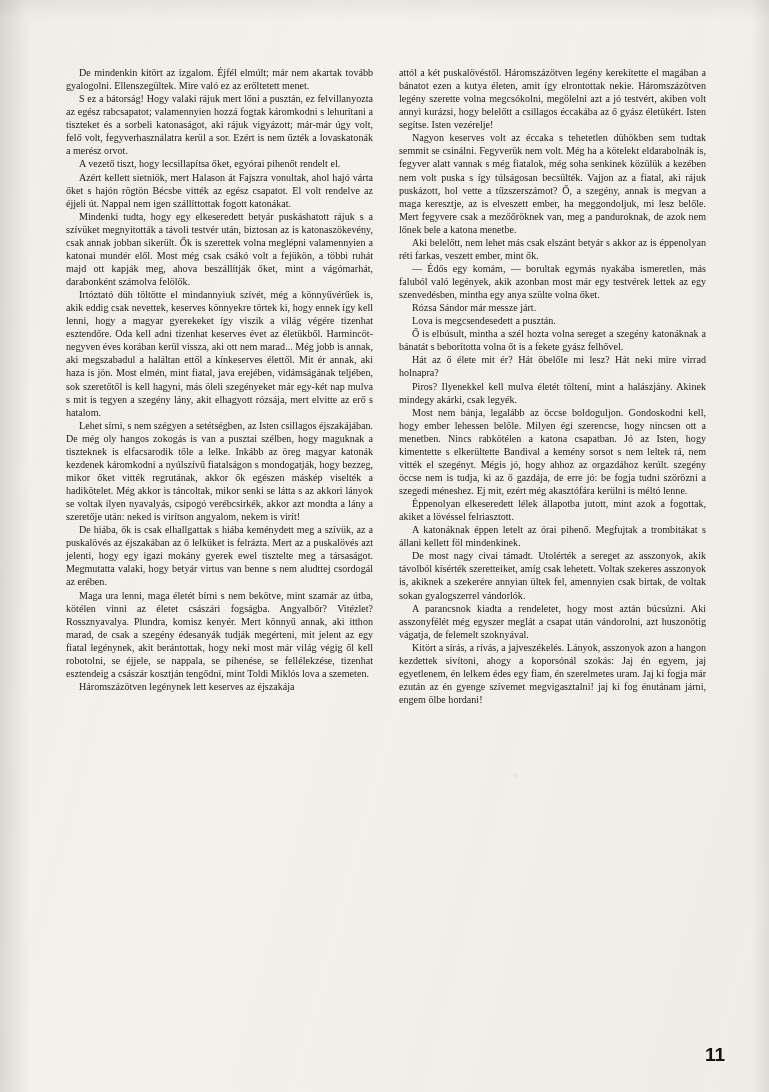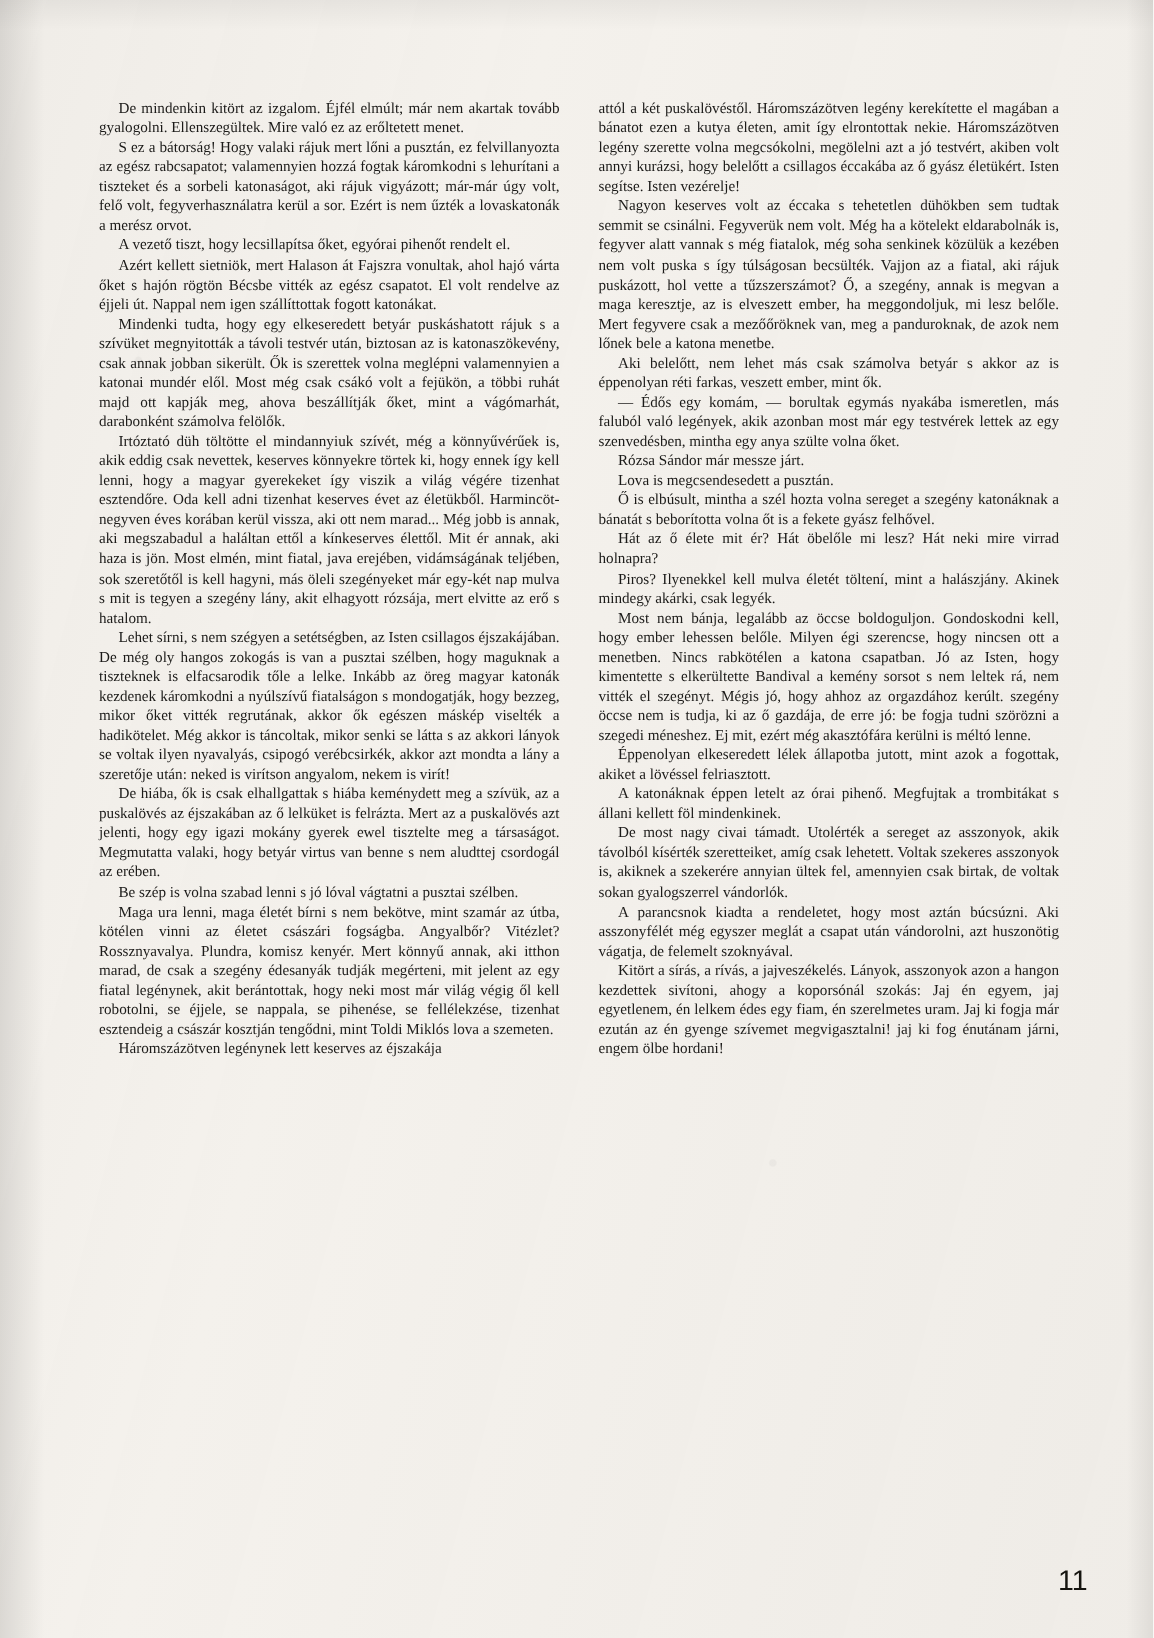--- a/index.html
+++ b/index.html
@@ -50,21 +50,21 @@
     text-indent: 13px;
   }
   .col p.noindent {
     text-indent: 0;
   }
   .page-number {
     position: absolute;
     right: 44px;
     bottom: 26px;
     font-family: "Liberation Sans", sans-serif;
-    font-weight: normal;
+    font-weight: bold;
     font-size: 19px;
     color: #15140f;
     letter-spacing: 0px;
   }
   .spine-shade {
     position: absolute;
     left: 0;
     top: 0;
     width: 30px;
     height: 100%;
@@ -102,28 +102,27 @@
   <div class="columns">
     <div class="col">
       <p>De mindenkin kitört az izgalom. Éjfél elmúlt; már nem akartak tovább gyalogolni. Ellenszegültek. Mire való ez az erőltetett menet.</p>
       <p>S ez a bátorság! Hogy valaki rájuk mert lőni a pusztán, ez felvillanyozta az egész rabcsapatot; valamennyien hozzá fogtak káromkodni s lehurítani a tiszteket és a sorbeli katonaságot, aki rájuk vigyázott; már-már úgy volt, felő volt, fegyverhasználatra kerül a sor. Ezért is nem űzték a lovaskatonák a merész orvot.</p>
       <p>A vezető tiszt, hogy lecsillapítsa őket, egyórai pihenőt rendelt el.</p>
       <p>Azért kellett sietniök, mert Halason át Fajszra vonultak, ahol hajó várta őket s hajón rögtön Bécsbe vitték az egész csapatot. El volt rendelve az éjjeli út. Nappal nem igen szállíttottak fogott katonákat.</p>
       <p>Mindenki tudta, hogy egy elkeseredett betyár puskáshatott rájuk s a szívüket megnyitották a távoli testvér után, biztosan az is katonaszökevény, csak annak jobban sikerült. Ők is szerettek volna meglépni valamennyien a katonai mundér elől. Most még csak csákó volt a fejükön, a többi ruhát majd ott kapják meg, ahova beszállítják őket, mint a vágómarhát, darabonként számolva felölők.</p>
       <p>Irtóztató düh töltötte el mindannyiuk szívét, még a könnyűvérűek is, akik eddig csak nevettek, keserves könnyekre törtek ki, hogy ennek így kell lenni, hogy a magyar gyerekeket így viszik a világ végére tizenhat esztendőre. Oda kell adni tizenhat keserves évet az életükből. Harmincöt-negyven éves korában kerül vissza, aki ott nem marad... Még jobb is annak, aki megszabadul a haláltan ettől a kínkeserves élettől. Mit ér annak, aki haza is jön. Most elmén, mint fiatal, java erejében, vidámságának teljében, sok szeretőtől is kell hagyni, más öleli szegényeket már egy-két nap mulva s mit is tegyen a szegény lány, akit elhagyott rózsája, mert elvitte az erő s hatalom.</p>
       <p>Lehet sírni, s nem szégyen a setétségben, az Isten csillagos éjszakájában. De még oly hangos zokogás is van a pusztai szélben, hogy maguknak a tiszteknek is elfacsarodik tőle a lelke. Inkább az öreg magyar katonák kezdenek káromkodni a nyúlszívű fiatalságon s mondogatják, hogy bezzeg, mikor őket vitték regrutának, akkor ők egészen máskép viselték a hadikötelet. Még akkor is táncoltak, mikor senki se látta s az akkori lányok se voltak ilyen nyavalyás, csipogó verébcsirkék, akkor azt mondta a lány a szeretője után: neked is virítson angyalom, nekem is virít!</p>
       <p>De hiába, ők is csak elhallgattak s hiába keménydett meg a szívük, az a puskalövés az éjszakában az ő lelküket is felrázta. Mert az a puskalövés azt jelenti, hogy egy igazi mokány gyerek ewel tisztelte meg a társaságot. Megmutatta valaki, hogy betyár virtus van benne s nem aludttej csordogál az erében.</p>
-      <p>Be szép is volna szabad lenni s jó lóval vágtatni a pusztai szélben.</p>
       <p>Maga ura lenni, maga életét bírni s nem bekötve, mint szamár az útba, kötélen vinni az életet császári fogságba. Angyalbőr? Vitézlet? Rossznyavalya. Plundra, komisz kenyér. Mert könnyű annak, aki itthon marad, de csak a szegény édesanyák tudják megérteni, mit jelent az egy fiatal legénynek, akit berántottak, hogy neki most már világ végig ől kell robotolni, se éjjele, se nappala, se pihenése, se fellélekzése, tizenhat esztendeig a császár kosztján tengődni, mint Toldi Miklós lova a szemeten.</p>
       <p>Háromszázötven legénynek lett keserves az éjszakája</p>
     </div>
     <div class="col">
       <p class="noindent">attól a két puskalövéstől. Háromszázötven legény kerekítette el magában a bánatot ezen a kutya életen, amit így elrontottak nekie. Háromszázötven legény szerette volna megcsókolni, megölelni azt a jó testvért, akiben volt annyi kurázsi, hogy belelőtt a csillagos éccakába az ő gyász életükért. Isten segítse. Isten vezérelje!</p>
       <p>Nagyon keserves volt az éccaka s tehetetlen dühökben sem tudtak semmit se csinálni. Fegyverük nem volt. Még ha a kötelekt eldarabolnák is, fegyver alatt vannak s még fiatalok, még soha senkinek közülük a kezében nem volt puska s így túlságosan becsülték. Vajjon az a fiatal, aki rájuk puskázott, hol vette a tűzszerszámot? Ő, a szegény, annak is megvan a maga keresztje, az is elveszett ember, ha meggondoljuk, mi lesz belőle. Mert fegyvere csak a mezőőröknek van, meg a panduroknak, de azok nem lőnek bele a katona menetbe.</p>
-      <p>Aki belelőtt, nem lehet más csak számolva betyár s akkor az is éppenolyan réti farkas, veszett ember, mint ők.</p>
+      <p>Aki belelőtt, nem lehet más csak elszánt betyár s akkor az is éppenolyan réti farkas, veszett ember, mint ők.</p>
       <p>— Édős egy komám, — borultak egymás nyakába ismeretlen, más faluból való legények, akik azonban most már egy testvérek lettek az egy szenvedésben, mintha egy anya szülte volna őket.</p>
       <p>Rózsa Sándor már messze járt.</p>
       <p>Lova is megcsendesedett a pusztán.</p>
       <p>Ő is elbúsult, mintha a szél hozta volna sereget a szegény katonáknak a bánatát s beborította volna őt is a fekete gyász felhővel.</p>
       <p>Hát az ő élete mit ér? Hát öbelőle mi lesz? Hát neki mire virrad holnapra?</p>
       <p>Piros? Ilyenekkel kell mulva életét töltení, mint a halászjány. Akinek mindegy akárki, csak legyék.</p>
       <p>Most nem bánja, legalább az öccse boldoguljon. Gondoskodni kell, hogy ember lehessen belőle. Milyen égi szerencse, hogy nincsen ott a menetben. Nincs rabkötélen a katona csapatban. Jó az Isten, hogy kimentette s elkerültette Bandival a kemény sorsot s nem leltek rá, nem vitték el szegényt. Mégis jó, hogy ahhoz az orgazdához kerúlt. szegény öccse nem is tudja, ki az ő gazdája, de erre jó: be fogja tudni szörözni a szegedi méneshez. Ej mit, ezért még akasztófára kerülni is méltó lenne.</p>
       <p>Éppenolyan elkeseredett lélek állapotba jutott, mint azok a fogottak, akiket a lövéssel felriasztott.</p>
       <p>A katonáknak éppen letelt az órai pihenő. Megfujtak a trombitákat s állani kellett föl mindenkinek.</p>
       <p>De most nagy civai támadt. Utolérték a sereget az asszonyok, akik távolból kísérték szeretteiket, amíg csak lehetett. Voltak szekeres asszonyok is, akiknek a szekerére annyian ültek fel, amennyien csak birtak, de voltak sokan gyalogszerrel vándorlók.</p>

